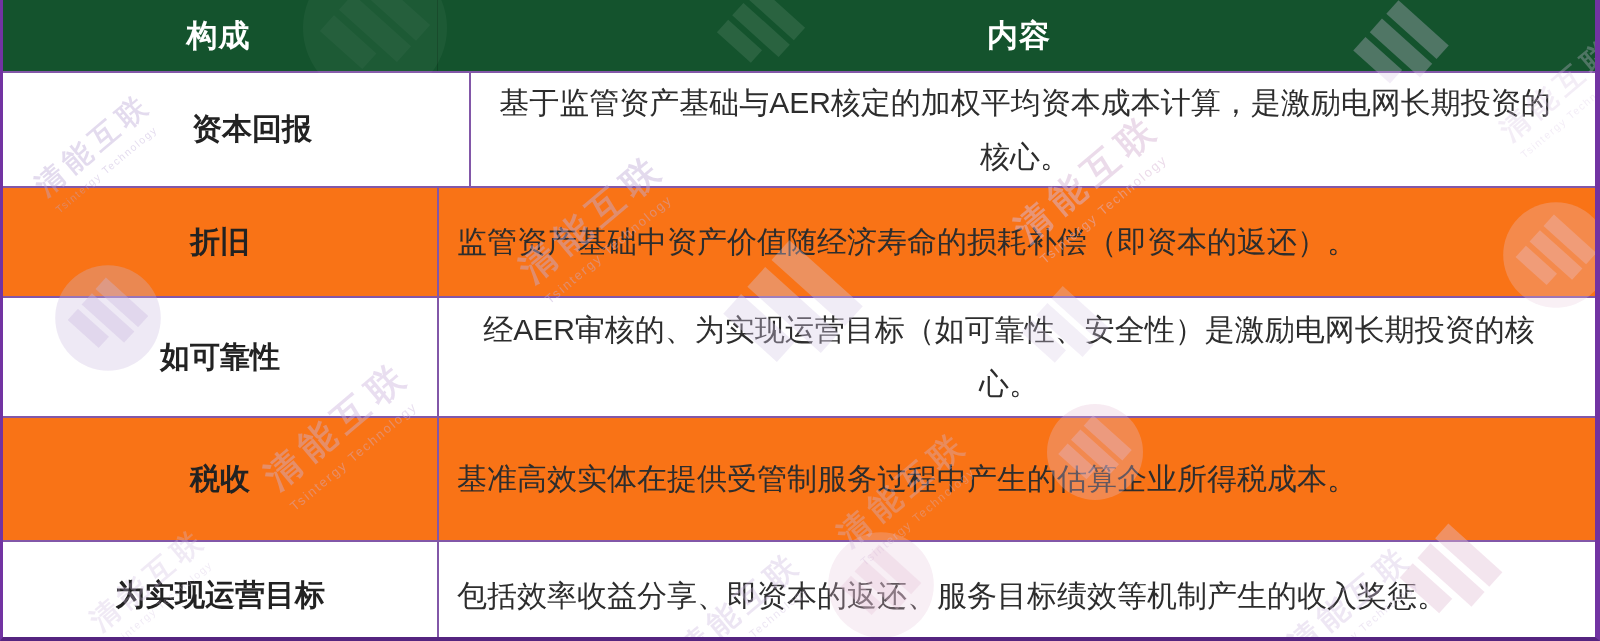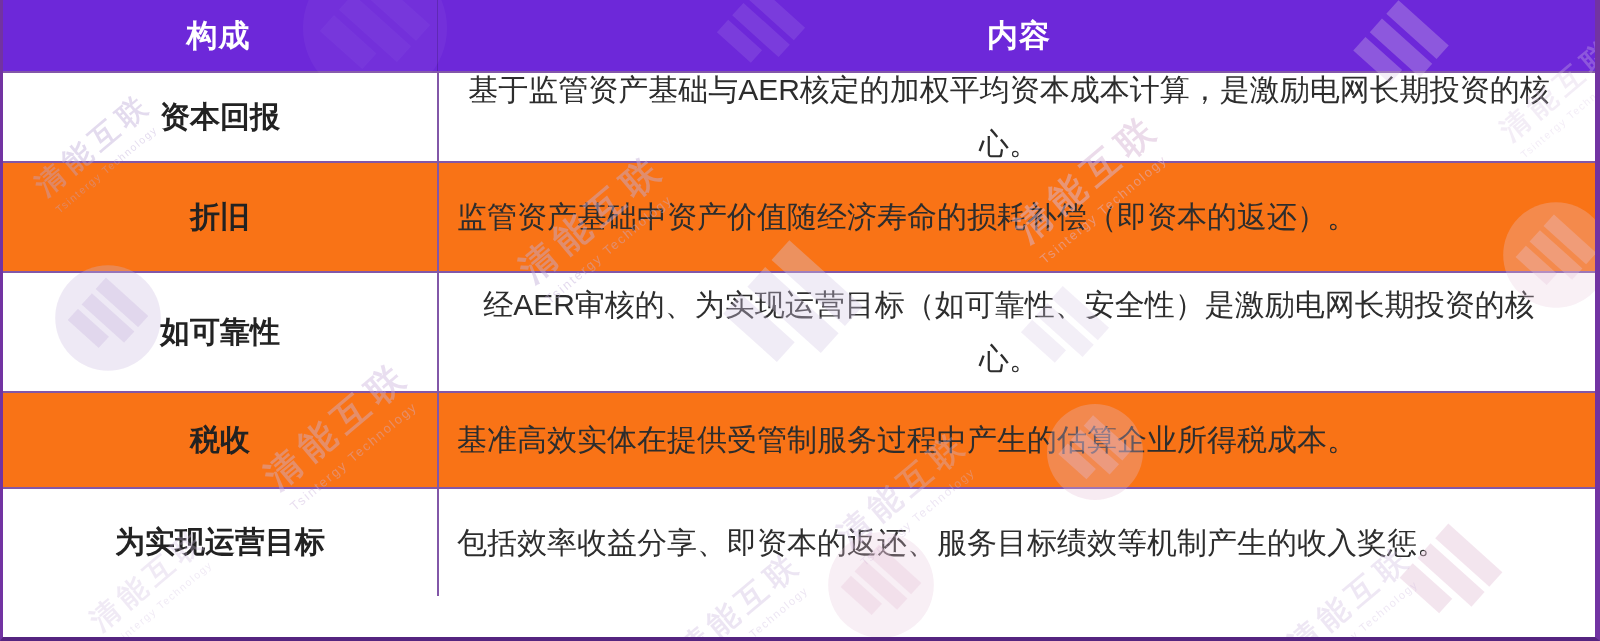--- a/index.html
+++ b/index.html
@@ -10,21 +10,21 @@
     background:#ffffff;
     border-left:3px solid #7233A2;
     border-right:5px solid #7233A2;
     border-bottom:4px solid #552480;
     overflow:hidden;
     font-family:"Liberation Sans","DejaVu Sans",sans-serif;
   }
   .header-row{
     display:flex;
     height:71px;
-    background:#6d28d9;
+    background:#14532d;
     margin:0 -5px 0 -3px; 
   }
   .h-cell{
     display:flex;align-items:center;justify-content:center;
     color:#ffffff;font-size:31px;font-weight:bold;
     letter-spacing:1px;
   }
   .h-col1{width:437px;flex:none;}
   .h-col2{flex:1;border-left:1px solid rgba(0,0,0,0.18);}
   .tbody{display:block;}
@@ -69,36 +69,36 @@
 <body>
 
 <div class="page">
 
   <div class="header-row">
     <div class="h-cell h-col1">构成</div>
     <div class="h-cell h-col2">内容</div>
   </div>
 
   <div class="tbody" id="tbody">
-  <div class="row" style="height: 90px;">
+  <div class="row" style="height: 115px; padding-left: 32px;">
     <div class="cell term">资本回报</div>
     <div class="cell desc">基于监管资产基础与AER核定的加权平均资本成本计算，是激励电网长期投资的核心。</div>
   </div>
 
   <div class="row alt" style="height: 110px;">
     <div class="cell term">折旧</div>
     <div class="cell desc">监管资产基础中资产价值随经济寿命的损耗补偿（即资本的返还）。</div>
   </div>
 
   <div class="row" style="height: 120px;">
     <div class="cell term">如可靠性</div>
     <div class="cell desc">经AER审核的、为实现运营目标（如可靠性、安全性）是激励电网长期投资的核心。</div>
   </div>
 
-  <div class="row alt" style="height: 96px;">
+  <div class="row alt" style="height: 124px;">
     <div class="cell term">税收</div>
     <div class="cell desc">基准高效实体在提供受管制服务过程中产生的估算企业所得税成本。</div>
   </div>
 
   <div class="row" style="height: 109px;">
     <div class="cell term">为实现运营目标</div>
     <div class="cell desc">包括效率收益分享、即资本的返还、服务目标绩效等机制产生的收入奖惩。</div>
   </div>
 </div>
 

